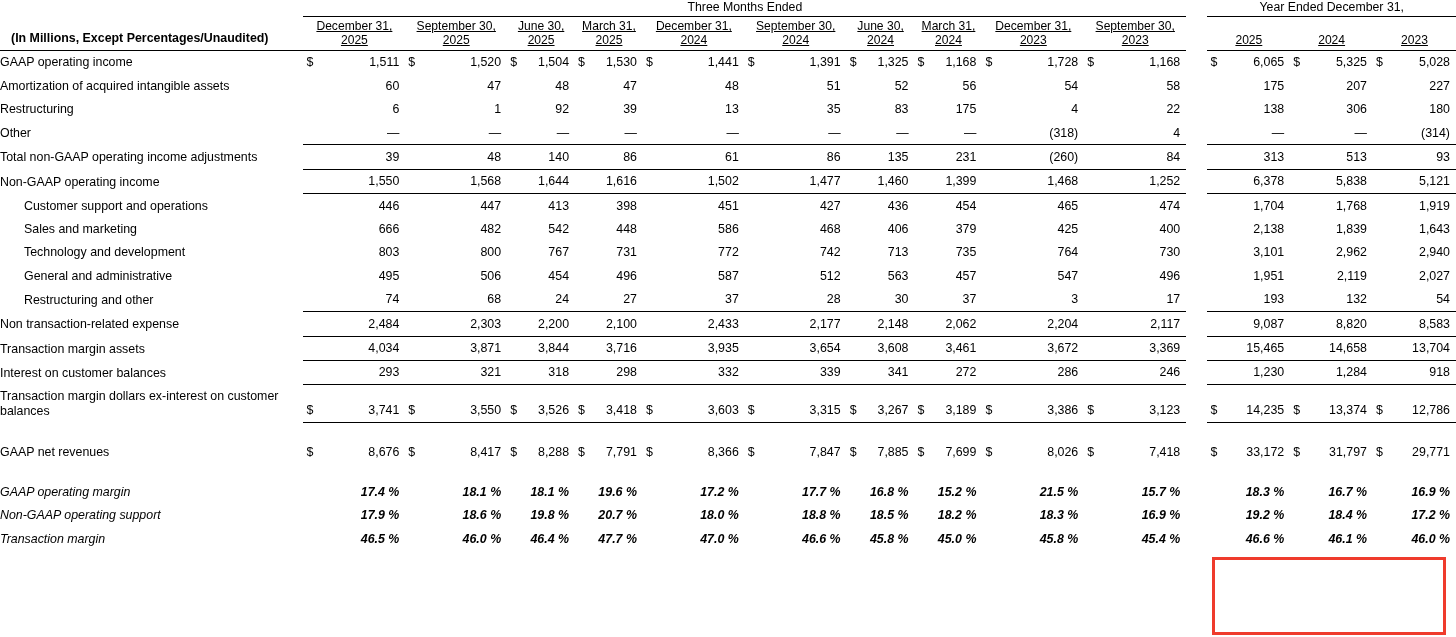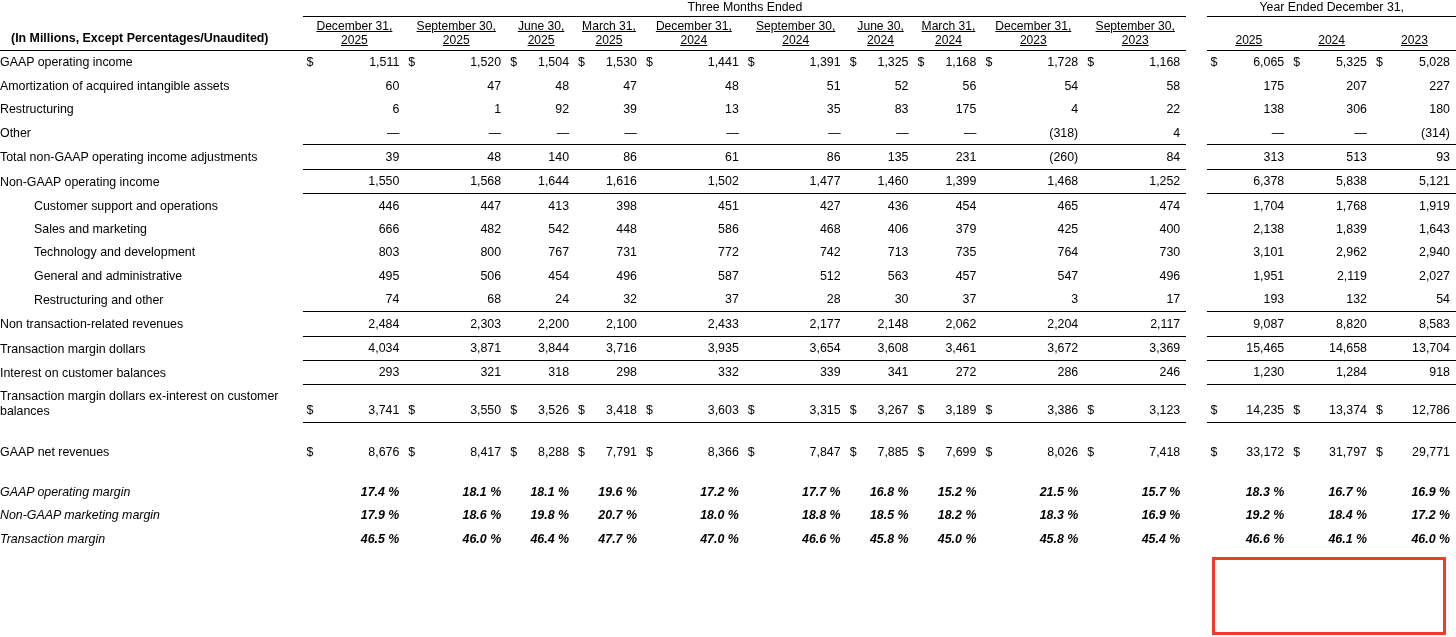--- a/index.html
+++ b/index.html
@@ -66,21 +66,21 @@
 
   
   .lbl {
     text-align: left;
     white-space: nowrap;
     padding: 4.5px 4px 4.5px 0;
     font-size: 12.4px;
   }
   .lbl.wrap { white-space: normal; }
   .ind1 { }
-  .ind2 { padding-left: 34px; }
+  .ind2 { padding-left: 24px; }
   .ital { font-style: italic; }
 
   .num {
     text-align: right;
     white-space: nowrap;
     padding: 4.5px 6px 4.5px 2px;
     font-variant-numeric: tabular-nums;
     font-size: 12.4px;
   }
   .cur {
@@ -516,21 +516,21 @@
 
   <tr>
     <td class="lbl ind2">Restructuring and other</td>
     <td class="cur ul"></td>
     <td class="num ul">74</td>
     <td class="cur ul"></td>
     <td class="num ul">68</td>
     <td class="cur ul"></td>
     <td class="num ul">24</td>
     <td class="cur ul"></td>
-    <td class="num ul">32</td>
+    <td class="num ul">27</td>
     <td class="cur ul"></td>
     <td class="num ul">37</td>
     <td class="cur ul"></td>
     <td class="num ul">28</td>
     <td class="cur ul"></td>
     <td class="num ul">30</td>
     <td class="cur ul"></td>
     <td class="num ul">37</td>
     <td class="cur ul"></td>
     <td class="num ul">3</td>
@@ -539,21 +539,21 @@
     <td></td>
     <td class="cur ul"></td>
     <td class="num ul">193</td>
     <td class="cur ul"></td>
     <td class="num ul">132</td>
     <td class="cur ul"></td>
     <td class="num ul">54</td>
   </tr>
 
   <tr>
-    <td class="lbl ind1">Non transaction-related revenues</td>
+    <td class="lbl ind1">Non transaction-related expense</td>
     <td class="cur ul"></td>
     <td class="num ul">2,484</td>
     <td class="cur ul"></td>
     <td class="num ul">2,303</td>
     <td class="cur ul"></td>
     <td class="num ul">2,200</td>
     <td class="cur ul"></td>
     <td class="num ul">2,100</td>
     <td class="cur ul"></td>
     <td class="num ul">2,433</td>
@@ -570,21 +570,21 @@
     <td></td>
     <td class="cur ul"></td>
     <td class="num ul">9,087</td>
     <td class="cur ul"></td>
     <td class="num ul">8,820</td>
     <td class="cur ul"></td>
     <td class="num ul">8,583</td>
   </tr>
 
   <tr>
-    <td class="lbl">Transaction margin dollars</td>
+    <td class="lbl">Transaction margin assets</td>
     <td class="cur ul"></td>
     <td class="num ul">4,034</td>
     <td class="cur ul"></td>
     <td class="num ul">3,871</td>
     <td class="cur ul"></td>
     <td class="num ul">3,844</td>
     <td class="cur ul"></td>
     <td class="num ul">3,716</td>
     <td class="cur ul"></td>
     <td class="num ul">3,935</td>
@@ -733,21 +733,21 @@
     <td></td>
     <td class="cur"></td>
     <td class="num pct">18.3 %</td>
     <td class="cur"></td>
     <td class="num pct">16.7 %</td>
     <td class="cur"></td>
     <td class="num pct">16.9 %</td>
   </tr>
 
   <tr>
-    <td class="lbl ital">Non-GAAP marketing margin</td>
+    <td class="lbl ital">Non-GAAP operating support</td>
     <td class="cur"></td>
     <td class="num pct">17.9 %</td>
     <td class="cur"></td>
     <td class="num pct">18.6 %</td>
     <td class="cur"></td>
     <td class="num pct">19.8 %</td>
     <td class="cur"></td>
     <td class="num pct">20.7 %</td>
     <td class="cur"></td>
     <td class="num pct">18.0 %</td>

